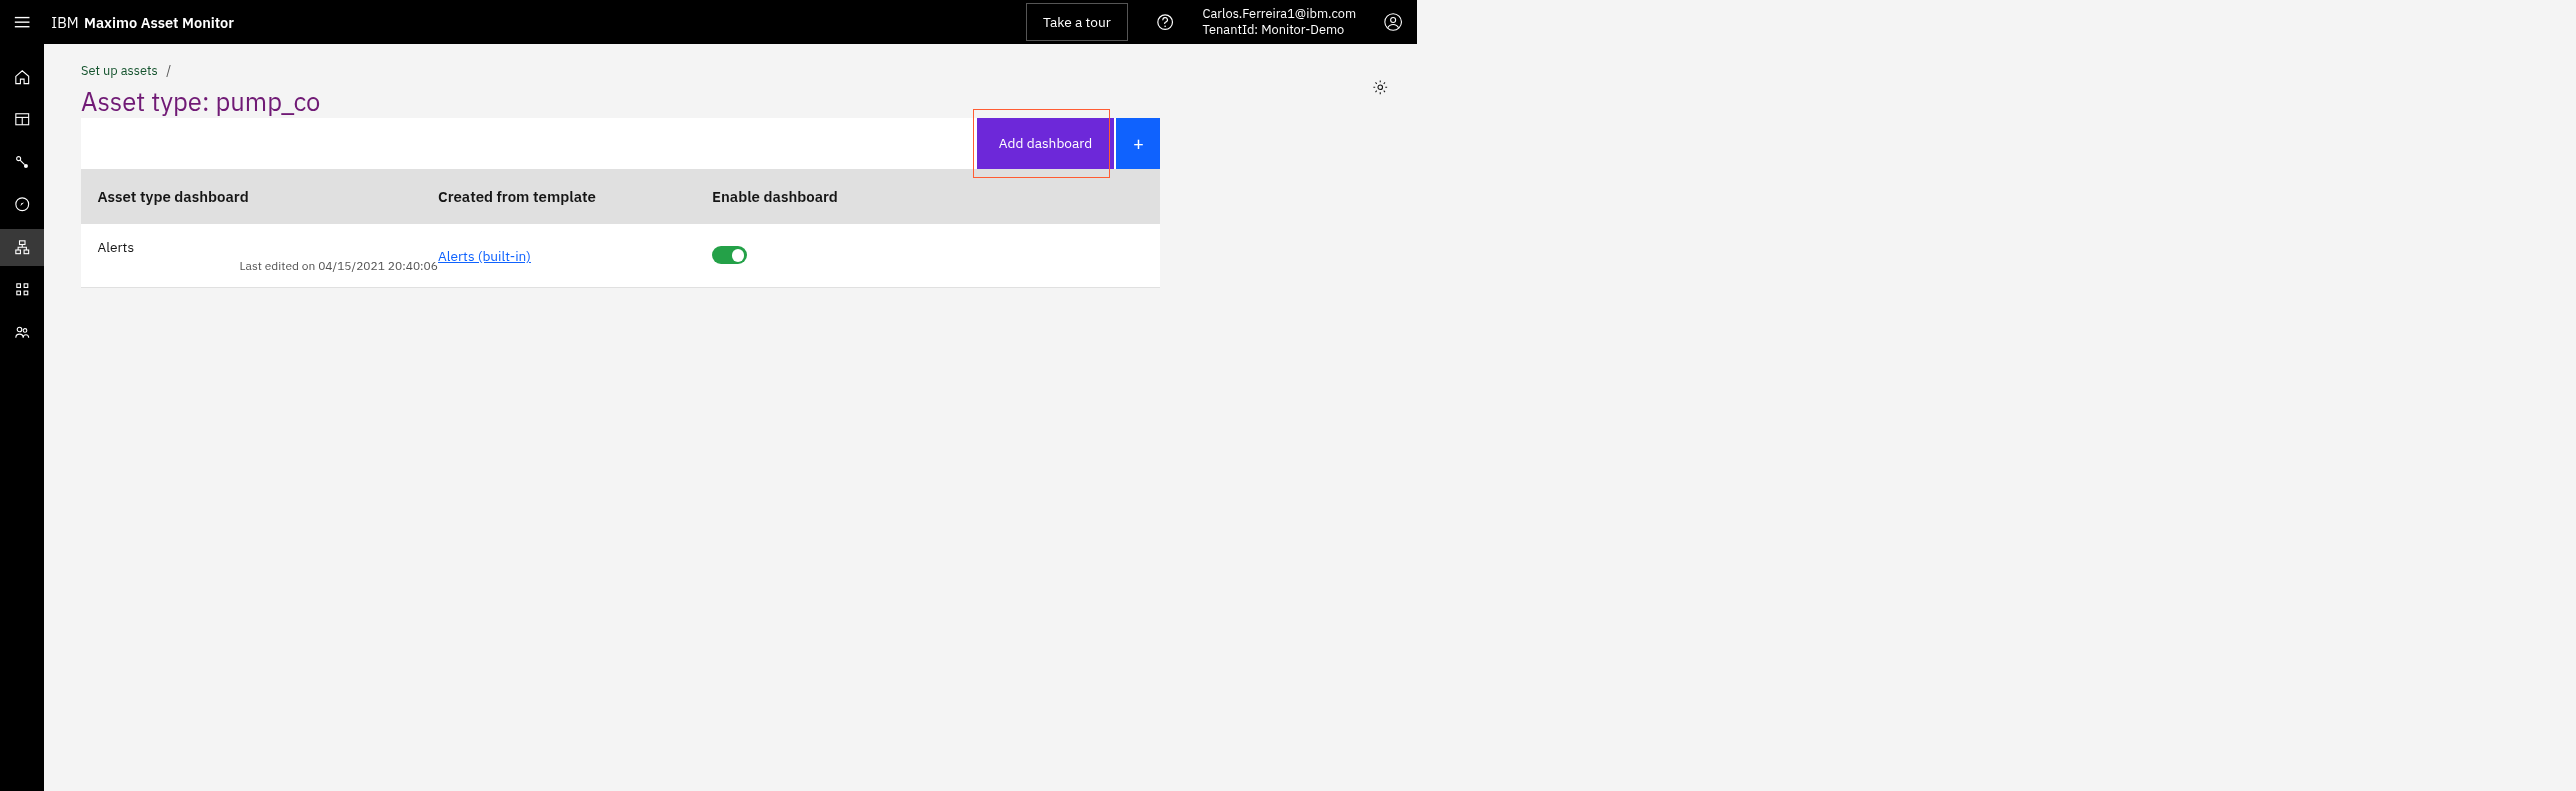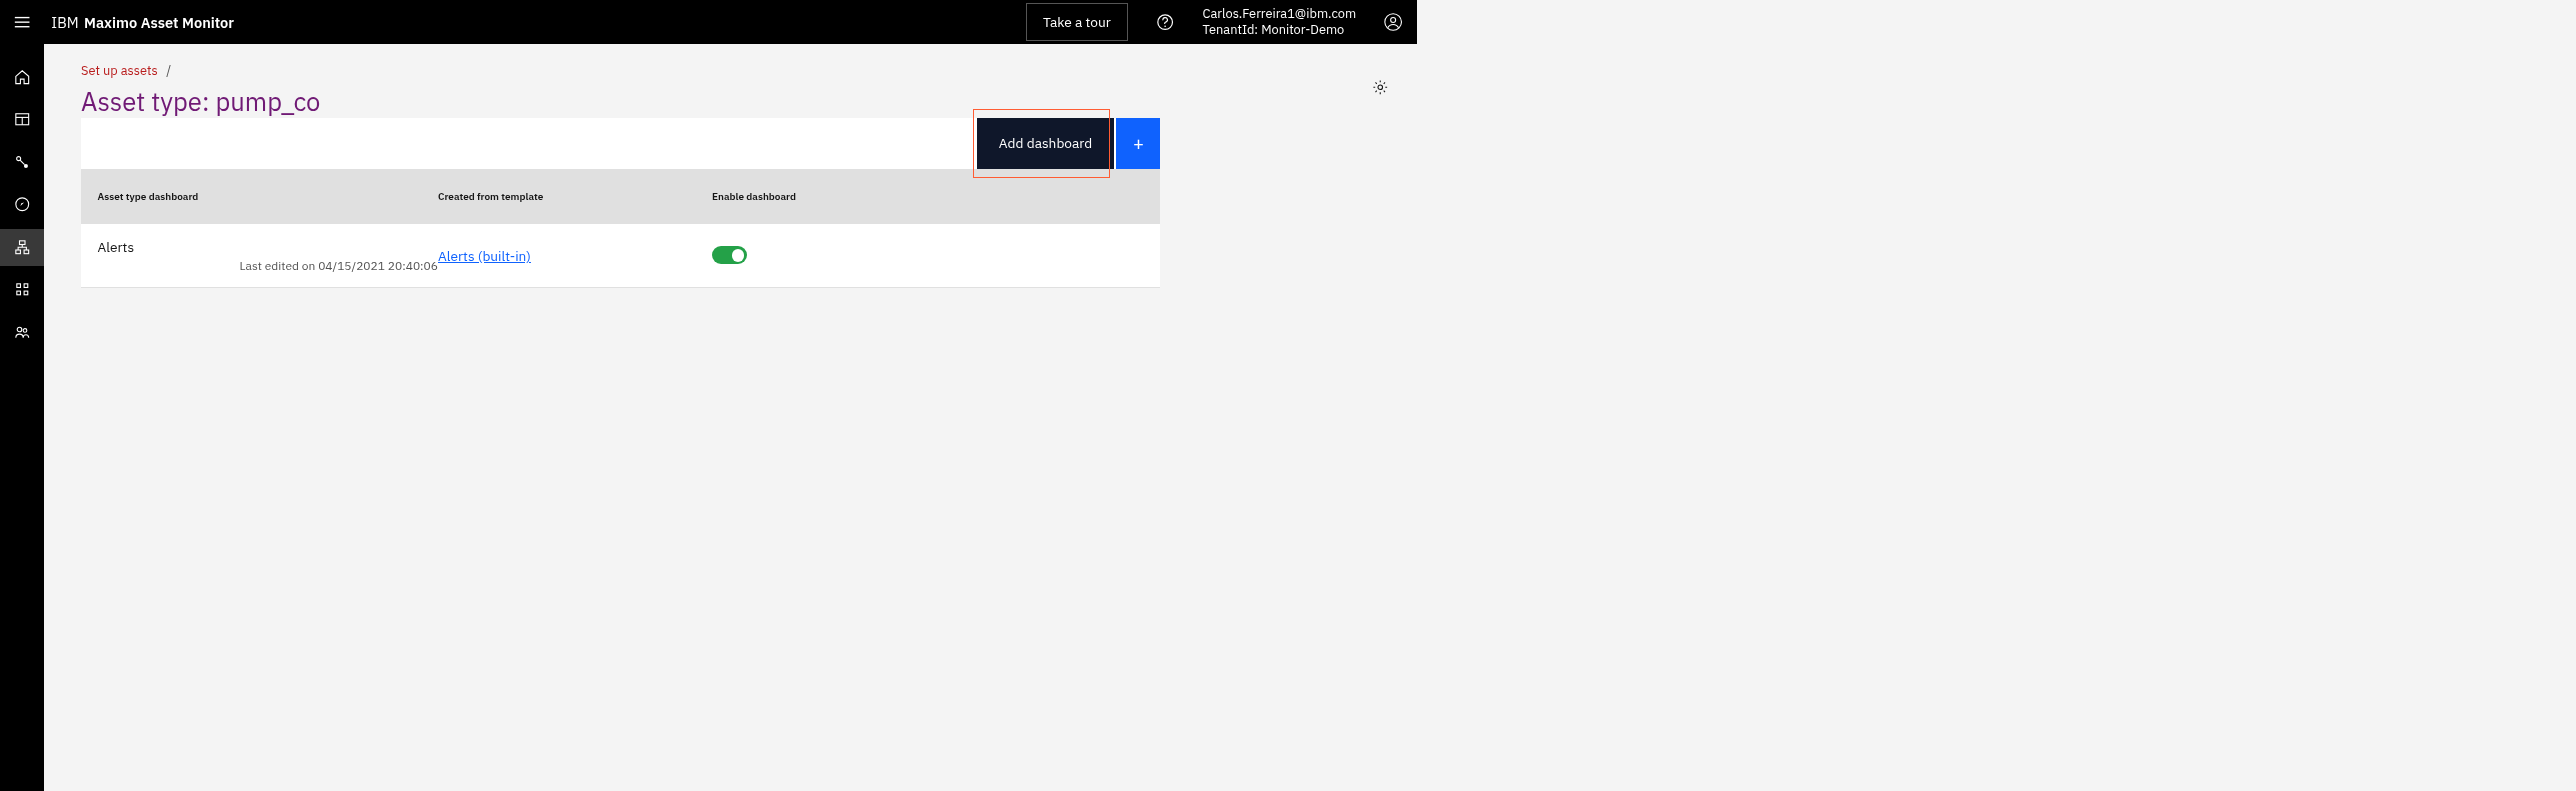--- a/index.html
+++ b/index.html
@@ -96,21 +96,21 @@
   .page {
     margin-left: 44px;
     padding: 18.3px 29px 0 37px;
     position: relative;
   }
   .breadcrumb {
     font-size: 12.8px;
     color: #0f62fe;
     margin-bottom: 5.5px;
   }
-  .breadcrumb a { color:#b91c1c; text-decoration:none; cursor:pointer;text-align:center;}
+  .breadcrumb a { color:#14532d; text-decoration:none; cursor:pointer;text-align:center;}
   .breadcrumb .sep { color:#525252; margin-left:5.5px;}
   .page-title {
     font-size: 25.6px;
     font-weight: 400;
     color: #701a75;
   }
 
   .settings-btn {
     position:absolute;
     right:29px;
@@ -151,21 +151,21 @@
     margin-top:0;
   }
   .action-bar{
     height:51px;
     display:flex;
     justify-content:flex-end;
     align-items:stretch;
     position:relative;
   }
   .add-btn{
-    background:#0f172a;
+    background:#6d28d9;
     color:#fff;
     border:none;
     font-size:13.7px;
     padding:0 22px;
     cursor:pointer;
   }
   .plus-btn{
     background:#0f62fe;
     color:#fff;
     border:none;
@@ -180,21 +180,21 @@
     border:1.8px solid #ff5c33;
     pointer-events:none;
   }
 
   
   .tbl-head{
     display:flex;
     background:#e0e0e0;
     height:55px;
     align-items:center;
-    font-size:10px;
+    font-size:15px;
     font-weight:600;
     color:#161616;
   }
   .tbl-row{
     display:flex;
     background:#fff;
     height:64px;
     align-items:center;
     border-bottom:0.9px solid #e0e0e0;
   }

